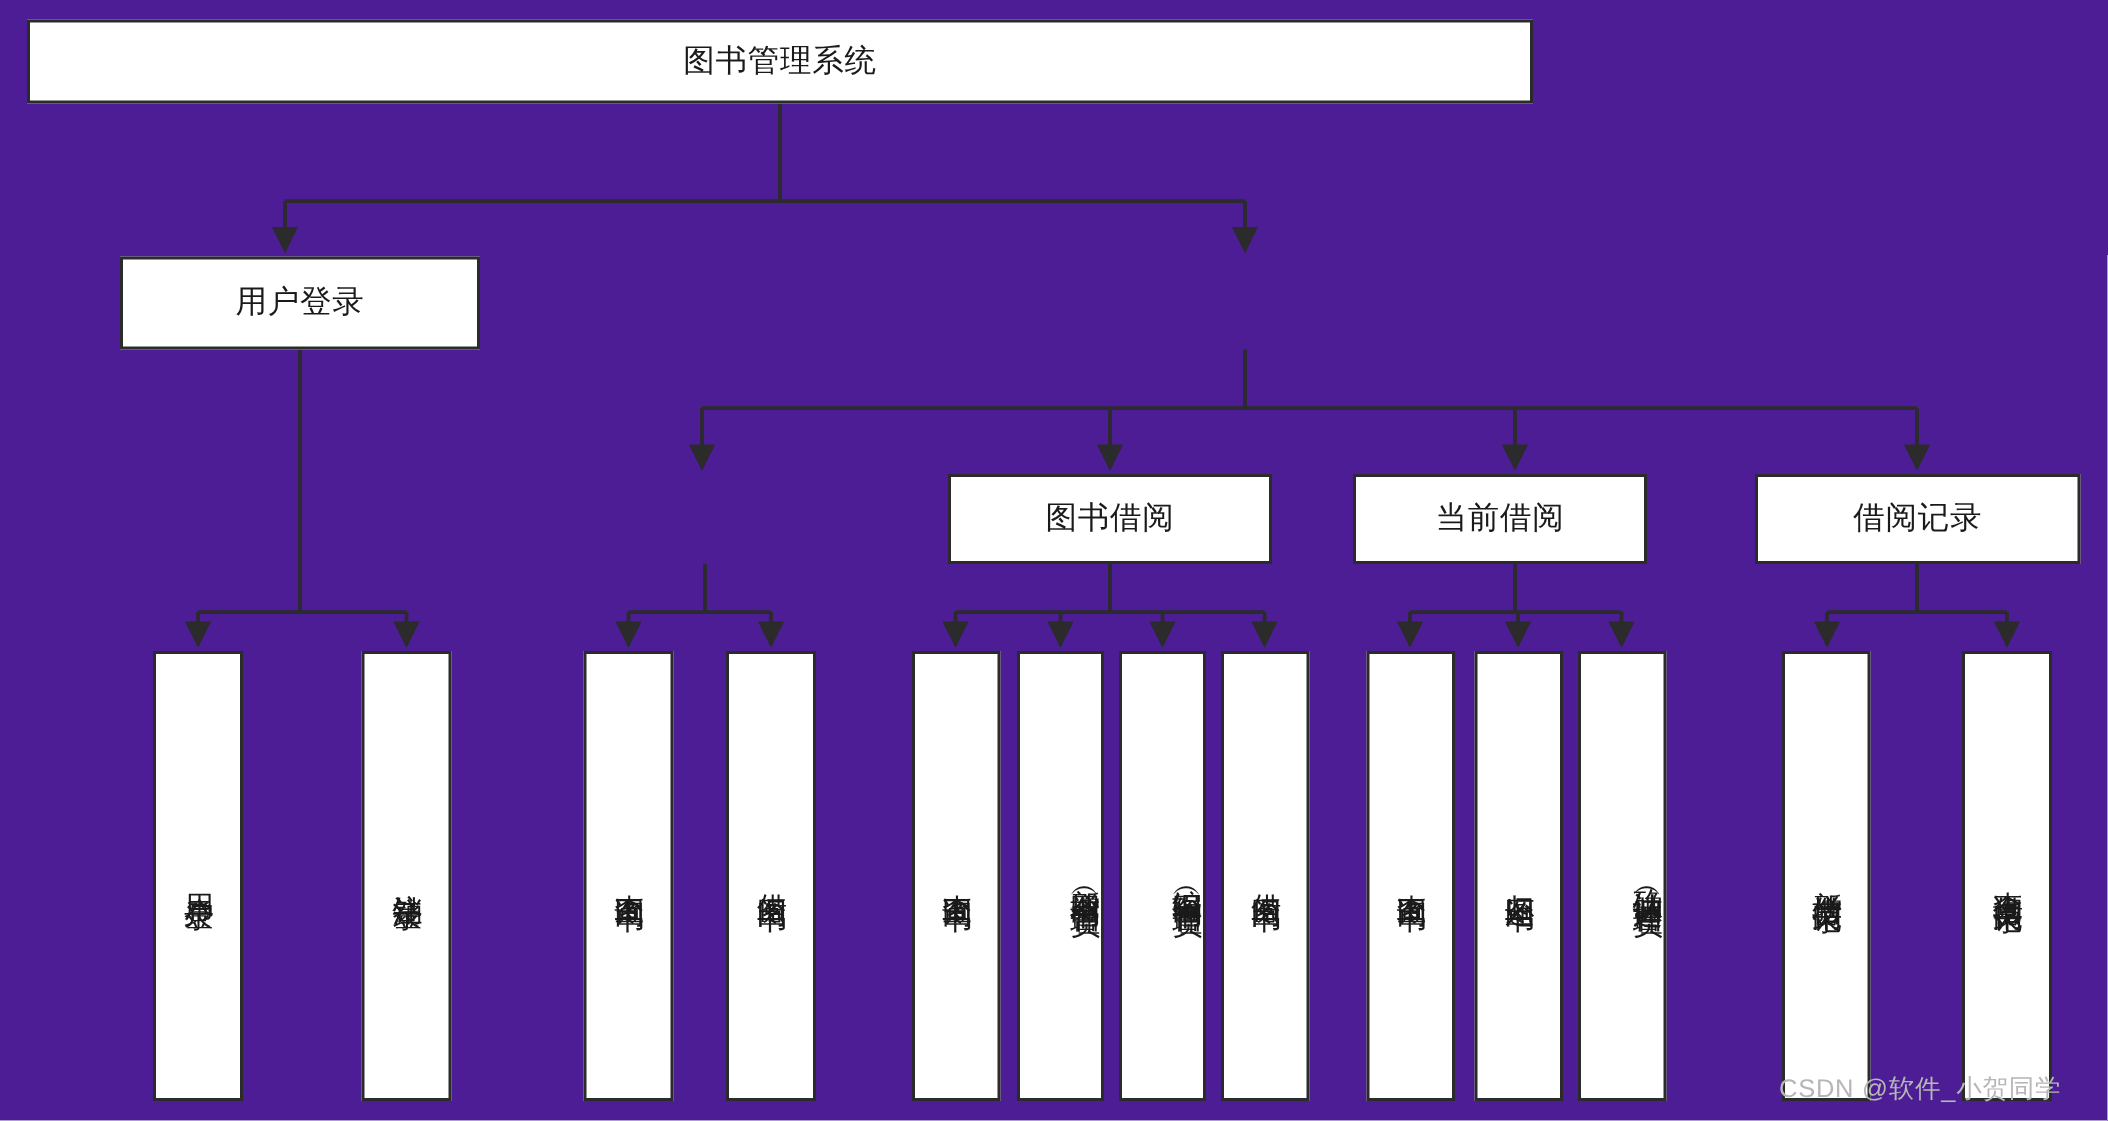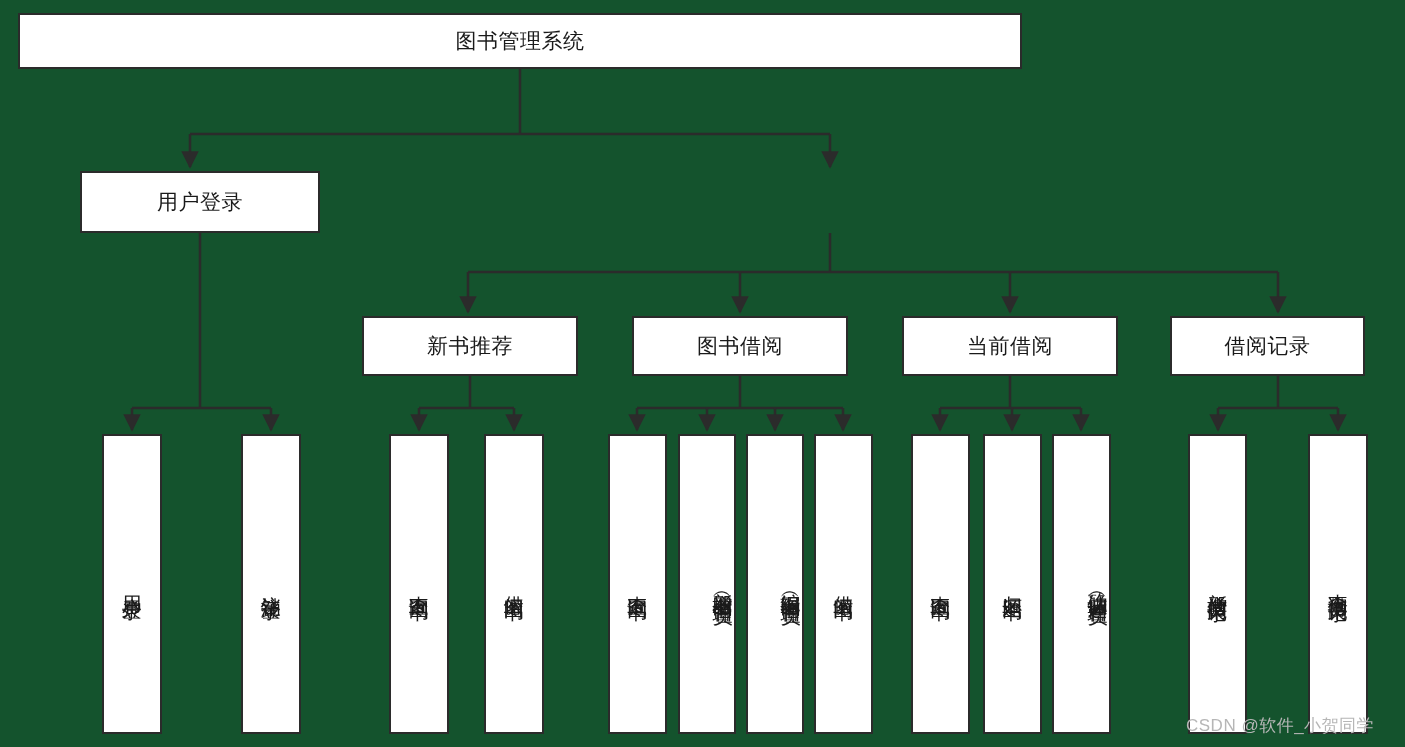--- a/index.html
+++ b/index.html
@@ -7,21 +7,21 @@
     padding: 0;
     background: #ffffff;
   }
   body {
     font-family: "Liberation Sans", "DejaVu Sans", sans-serif;
   }
   #canvas {
     position: relative;
     width: 1405px;
     height: 747px;
-    background: #14532d;
+    background: #4c1d95;
     overflow: hidden;
   }
   .node {
     position: absolute;
     box-sizing: border-box;
     border: 2px solid #2b2b2b;
     background: #ffffff;
     display: flex;
     align-items: center;
     justify-content: center;
@@ -121,30 +121,27 @@
   </svg>
 
   <div class="node h" style="left:18px; top:13px; width:1004px; height:56px;">
     <span>图书管理系统</span>
   </div>
 
   <div class="node h" style="left:80px; top:171px; width:240px; height:62px;">
     <span>用户登录</span>
   </div>
 
-  <div class="node h" style="left:362px; top:316px; width:216px; height:60px;">
-    <span>新书推荐</span>
-  </div>
   <div class="node h" style="left:632px; top:316px; width:216px; height:60px;text-align:center;">
     <span>图书借阅</span>
   </div>
-  <div class="node h" style="left:902px; top:316px; width:216px; height:60px;">
+  <div class="node h" style="left:902px; top:316px; width:196px; height:60px;">
     <span>当前借阅</span>
   </div>
-  <div class="node h" style="left:1170px; top:316px; width:195px; height:60px;">
+  <div class="node h" style="left:1170px; top:316px; width:217px; height:60px;">
     <span>借阅记录</span>
   </div>
 
   <div class="node leaf" style="left:102px; top:434px; width:60px; height:300px; align-items:center; padding-top:0;">
     <span>用户登录</span>
   </div>
   <div class="node leaf" style="left:241px; top:434px; width:60px; height:300px; align-items:center; padding-top:0;">
     <span>注销登录</span>
   </div>
 

